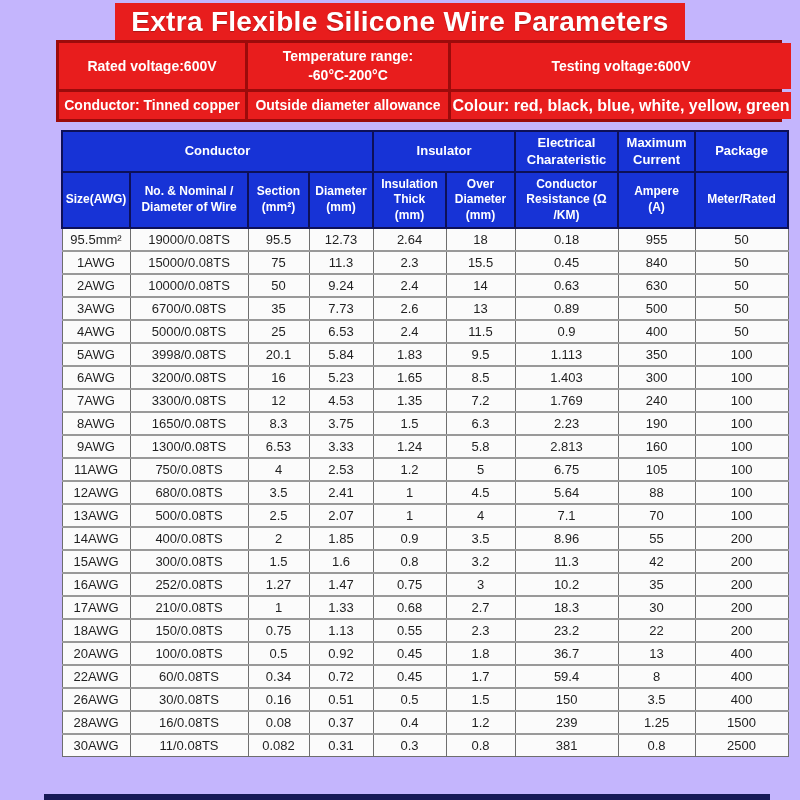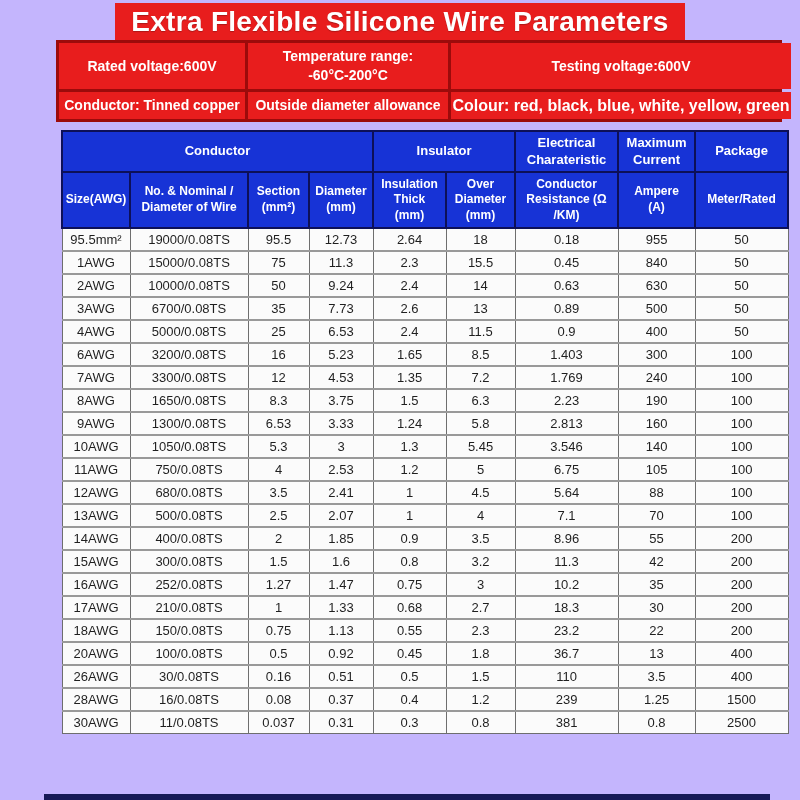--- a/index.html
+++ b/index.html
@@ -169,20 +169,31 @@
           <td>5000/0.08TS</td>
           <td>25</td>
           <td>6.53</td>
           <td>2.4</td>
           <td>11.5</td>
           <td>0.9</td>
           <td>400</td>
           <td>50</td>
         </tr>
         <tr>
+          <td>5AWG</td>
+          <td>3998/0.08TS</td>
+          <td>20.1</td>
+          <td>5.84</td>
+          <td>1.83</td>
+          <td>9.5</td>
+          <td>1.113</td>
+          <td>350</td>
+          <td>100</td>
+        </tr>
+        <tr>
           <td>6AWG</td>
           <td>3200/0.08TS</td>
           <td>16</td>
           <td>5.23</td>
           <td>1.65</td>
           <td>8.5</td>
           <td>1.403</td>
           <td>300</td>
           <td>100</td>
         </tr>
@@ -210,31 +221,20 @@
         </tr>
         <tr>
           <td>9AWG</td>
           <td>1300/0.08TS</td>
           <td>6.53</td>
           <td>3.33</td>
           <td>1.24</td>
           <td>5.8</td>
           <td>2.813</td>
           <td>160</td>
-          <td>100</td>
-        </tr>
-        <tr>
-          <td>10AWG</td>
-          <td>1050/0.08TS</td>
-          <td>5.3</td>
-          <td>3</td>
-          <td>1.3</td>
-          <td>5.45</td>
-          <td>3.546</td>
-          <td>140</td>
           <td>100</td>
         </tr>
         <tr>
           <td>11AWG</td>
           <td>750/0.08TS</td>
           <td>4</td>
           <td>2.53</td>
           <td>1.2</td>
           <td>5</td>
           <td>6.75</td>
@@ -323,45 +323,56 @@
           <td>100/0.08TS</td>
           <td>0.5</td>
           <td>0.92</td>
           <td>0.45</td>
           <td>1.8</td>
           <td>36.7</td>
           <td>13</td>
           <td>400</td>
         </tr>
         <tr>
+          <td>22AWG</td>
+          <td>60/0.08TS</td>
+          <td>0.34</td>
+          <td>0.72</td>
+          <td>0.45</td>
+          <td>1.7</td>
+          <td>59.4</td>
+          <td>8</td>
+          <td>400</td>
+        </tr>
+        <tr>
           <td>26AWG</td>
           <td>30/0.08TS</td>
           <td>0.16</td>
           <td>0.51</td>
           <td>0.5</td>
           <td>1.5</td>
-          <td>110</td>
+          <td>150</td>
           <td>3.5</td>
           <td>400</td>
         </tr>
         <tr>
           <td>28AWG</td>
           <td>16/0.08TS</td>
           <td>0.08</td>
           <td>0.37</td>
           <td>0.4</td>
           <td>1.2</td>
           <td>239</td>
           <td>1.25</td>
           <td>1500</td>
         </tr>
         <tr>
           <td>30AWG</td>
           <td>11/0.08TS</td>
-          <td>0.037</td>
+          <td>0.082</td>
           <td>0.31</td>
           <td>0.3</td>
           <td>0.8</td>
           <td>381</td>
           <td>0.8</td>
           <td>2500</td>
         </tr>
       </tbody>
   </table>
 

